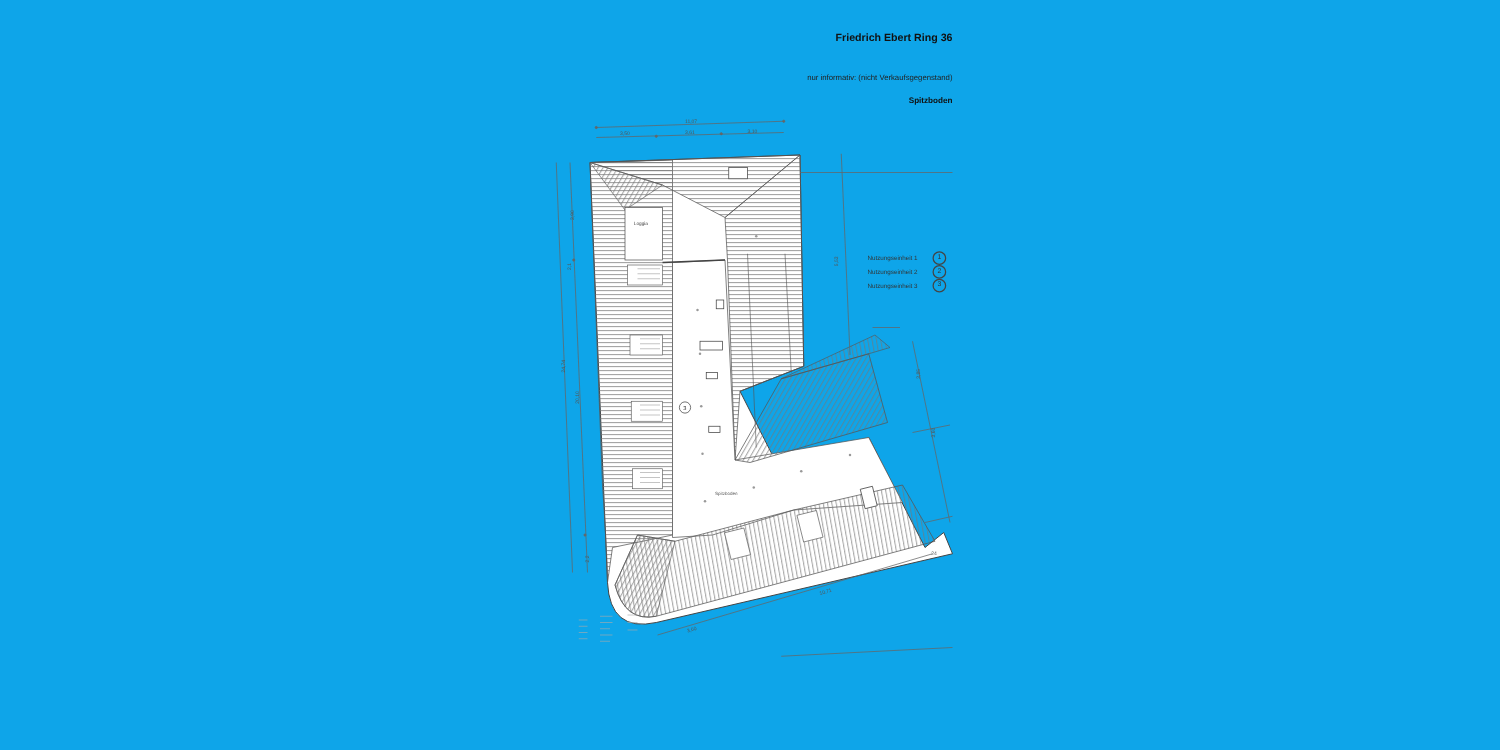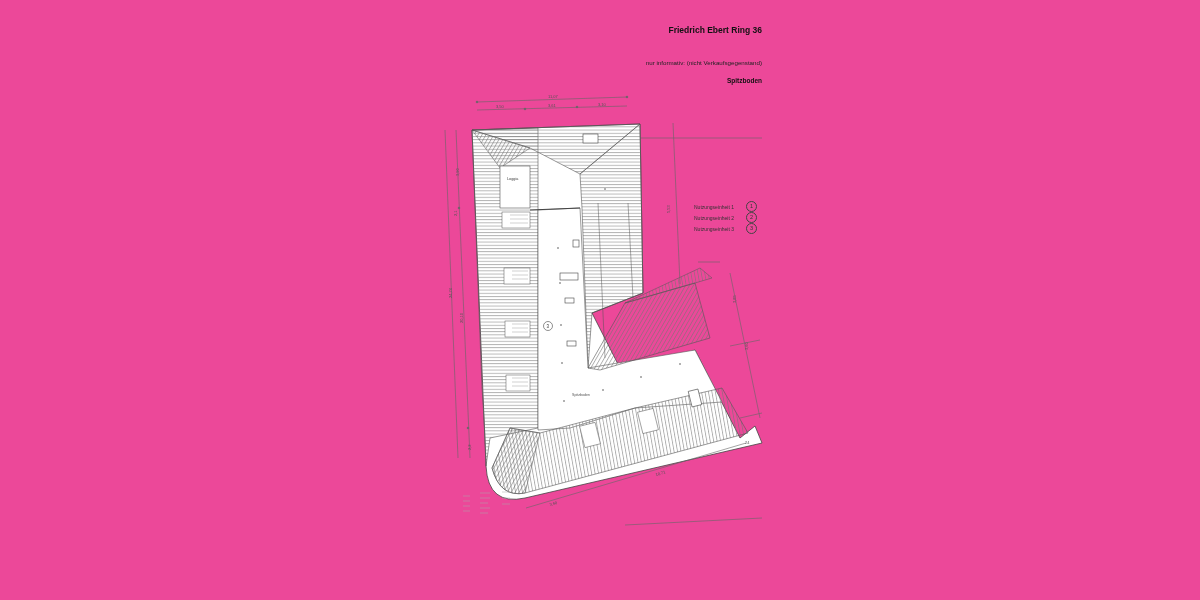--- a/index.html
+++ b/index.html
@@ -1,17 +1,17 @@
 <!DOCTYPE html>
 <html><head>
   <meta charset="utf-8">
   <style>
     html, body { margin: 0; padding: 0; background: #ffffff; }
     body { width: 1200px; height: 600px; position: relative; overflow: hidden; font-family: "Liberation Sans", sans-serif; }
-    .page { position: absolute; left: 0; top: 0; width: 1200px; height: 600px; background: #ec4899; }
+    .page { position: absolute; left: 0; top: 0; width: 1200px; height: 600px; background: #0ea5e9; }
     .title { position: absolute; right: 438px; top: 25px; font-size: 8.5px; font-weight: bold; color: #111; white-space: nowrap; }
     .note { position: absolute; right: 438px; top: 59px; font-size: 6.2px; color: #222; white-space: nowrap; }
     .level { position: absolute; right: 438px; top: 77px; font-size: 6.5px; font-weight: bold; color: #111; white-space: nowrap; }
     svg.plan { position: absolute; left: 430px; top: 88px; width: 340px; height: 445px; }
     .legend { position: absolute; left: 694px; top: 201px; font-size: 5px; color: #333; }
     .legend-row { height: 11px; display: flex; align-items: center; white-space: nowrap; }
     .legend-row .lbl { width: 52px; }
     .legend-row .num { display: inline-block; width: 9px; height: 9px; border: 1px solid #444; border-radius: 50%; font-size: 5.5px; text-align: center; line-height: 9px; }
   </style>
 </head>

